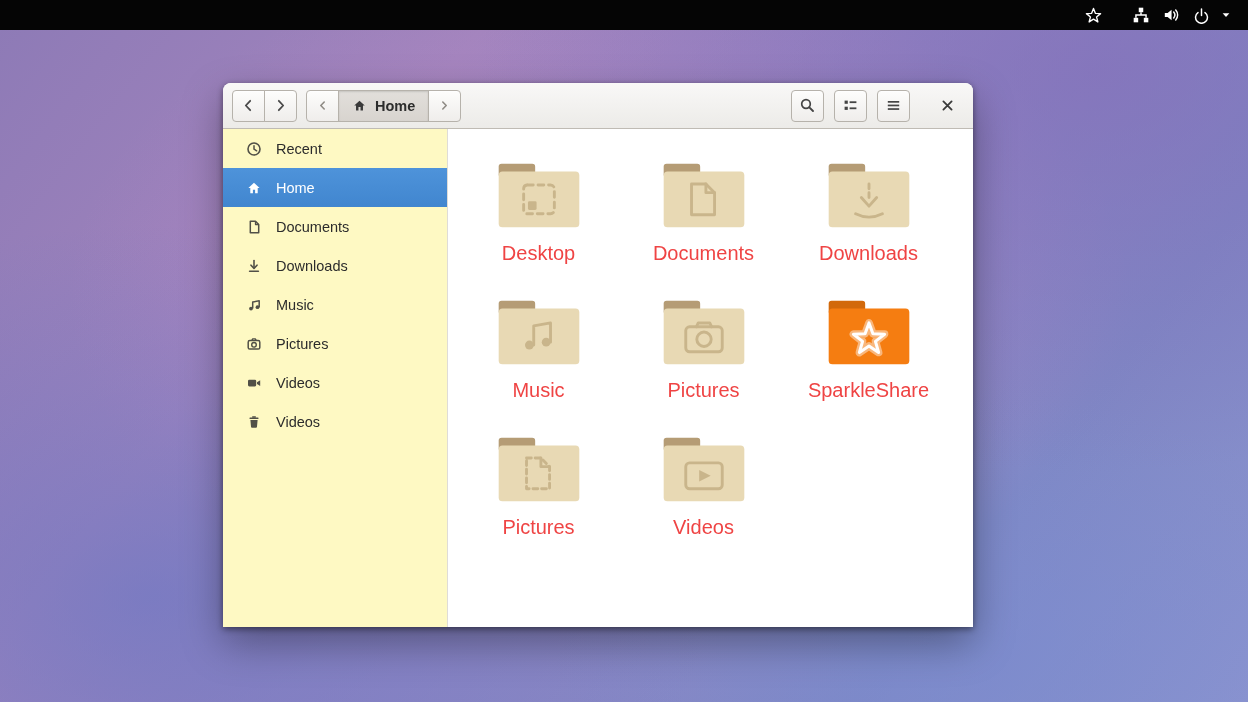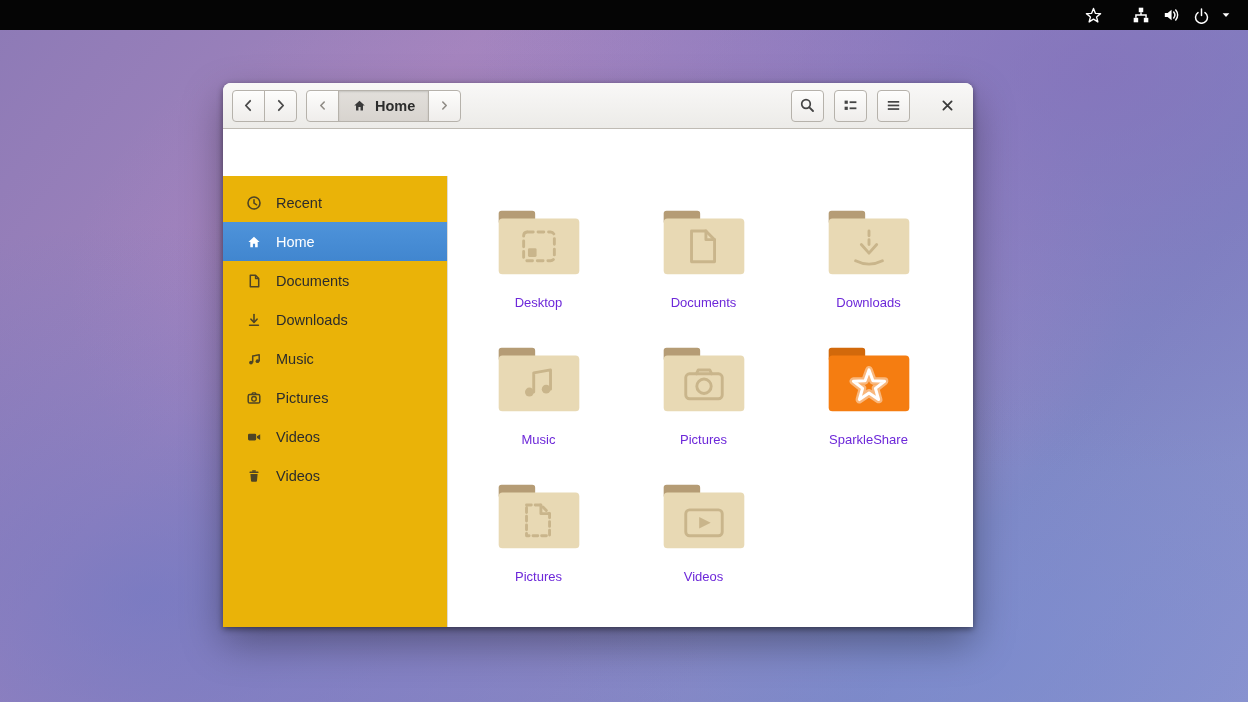--- a/index.html
+++ b/index.html
@@ -23,21 +23,21 @@
   }
   .tb-icon { width:30px; height:30px; display:flex; align-items:center; justify-content:center; color:#fff; }
   .tb-icon.star { margin-right:18px; }
   .tb-icon.chev { width:20px; }
 
   
   .window {
     position:absolute; left:223px; top:83px; width:750px; height:544px;
     border-radius:8px 8px 0 0; background:#ffffff;
     box-shadow:0 2px 6px rgba(0,0,0,0.45), 0 16px 40px rgba(0,0,0,0.35);
-    display:flex; flex-direction:column;gap:47px;
+    display:flex; flex-direction:column;
   }
   .headerbar {
     flex:0 0 46px; height:46px;
     background:linear-gradient(#f9f8f7,#ecebe8);
     border-bottom:1px solid #bfbbb4;
     border-radius:8px 8px 0 0;
     display:flex; align-items:center; padding:0 9px;
   }
   .btn {
     height:32px; min-width:33px;
@@ -63,37 +63,37 @@
   .hb-action { margin-left:10px; }
   .close-btn {
     width:30px; height:30px; margin-left:21px;
     background:transparent; border:none; box-shadow:none;
     display:flex; align-items:center; justify-content:center;
   }
 
   
   .body-area { flex:1; display:flex; min-height:0; }
   .sidebar {
-    flex:0 0 225px; width:225px; background:#eab308;
-    border-right:1px solid #dfdcd7; padding-top:7px;
+    flex:0 0 225px; width:225px; background:#fef9c3;
+    border-right:1px solid #dfdcd7; 
   }
   .side-item {
     height:39px; display:flex; align-items:center;
     padding-left:23px; gap:14px; font-size:14.5px; color:#2c2c2c;
     cursor:default;
   }
   .side-item svg { flex:0 0 16px; opacity:0.82; }
   .side-item.selected { background:linear-gradient(#4e93da,#4186cf); color:#ffffff; }
   .side-item.selected svg { opacity:1; }
 
   .content { flex:1; background:#ffffff; padding:22px 0 0 8px; overflow:hidden; }
   .grid { display:grid; grid-template-columns:repeat(3,165px); grid-auto-rows:137px; }
   .grid-item { display:flex; flex-direction:column; align-items:center; padding-top:8px; cursor:default; }
   .folder { width:96px; height:75px; display:block; }
-  .grid-label { margin-top:14px; font-size:13px; color:#6d28d9; }
+  .grid-label { margin-top:8px; font-size:20px; color:#ef4444; }
 
   svg { display:block; }
 </style>
 </head>
 <body>
 
 <div class="topbar">
   <span class="tb-icon star">
     <svg width="17" height="17" viewBox="0 0 16 16">
         <path d="M8 1.4 L9.76 5.97 L14.66 6.24 L10.85 9.33 L12.11 14.06 L8 11.4 L3.89 14.06 L5.15 9.33 L1.34 6.24 L6.24 5.97 Z" fill="none" stroke="#fff" stroke-width="1.3" stroke-linejoin="round"></path>

